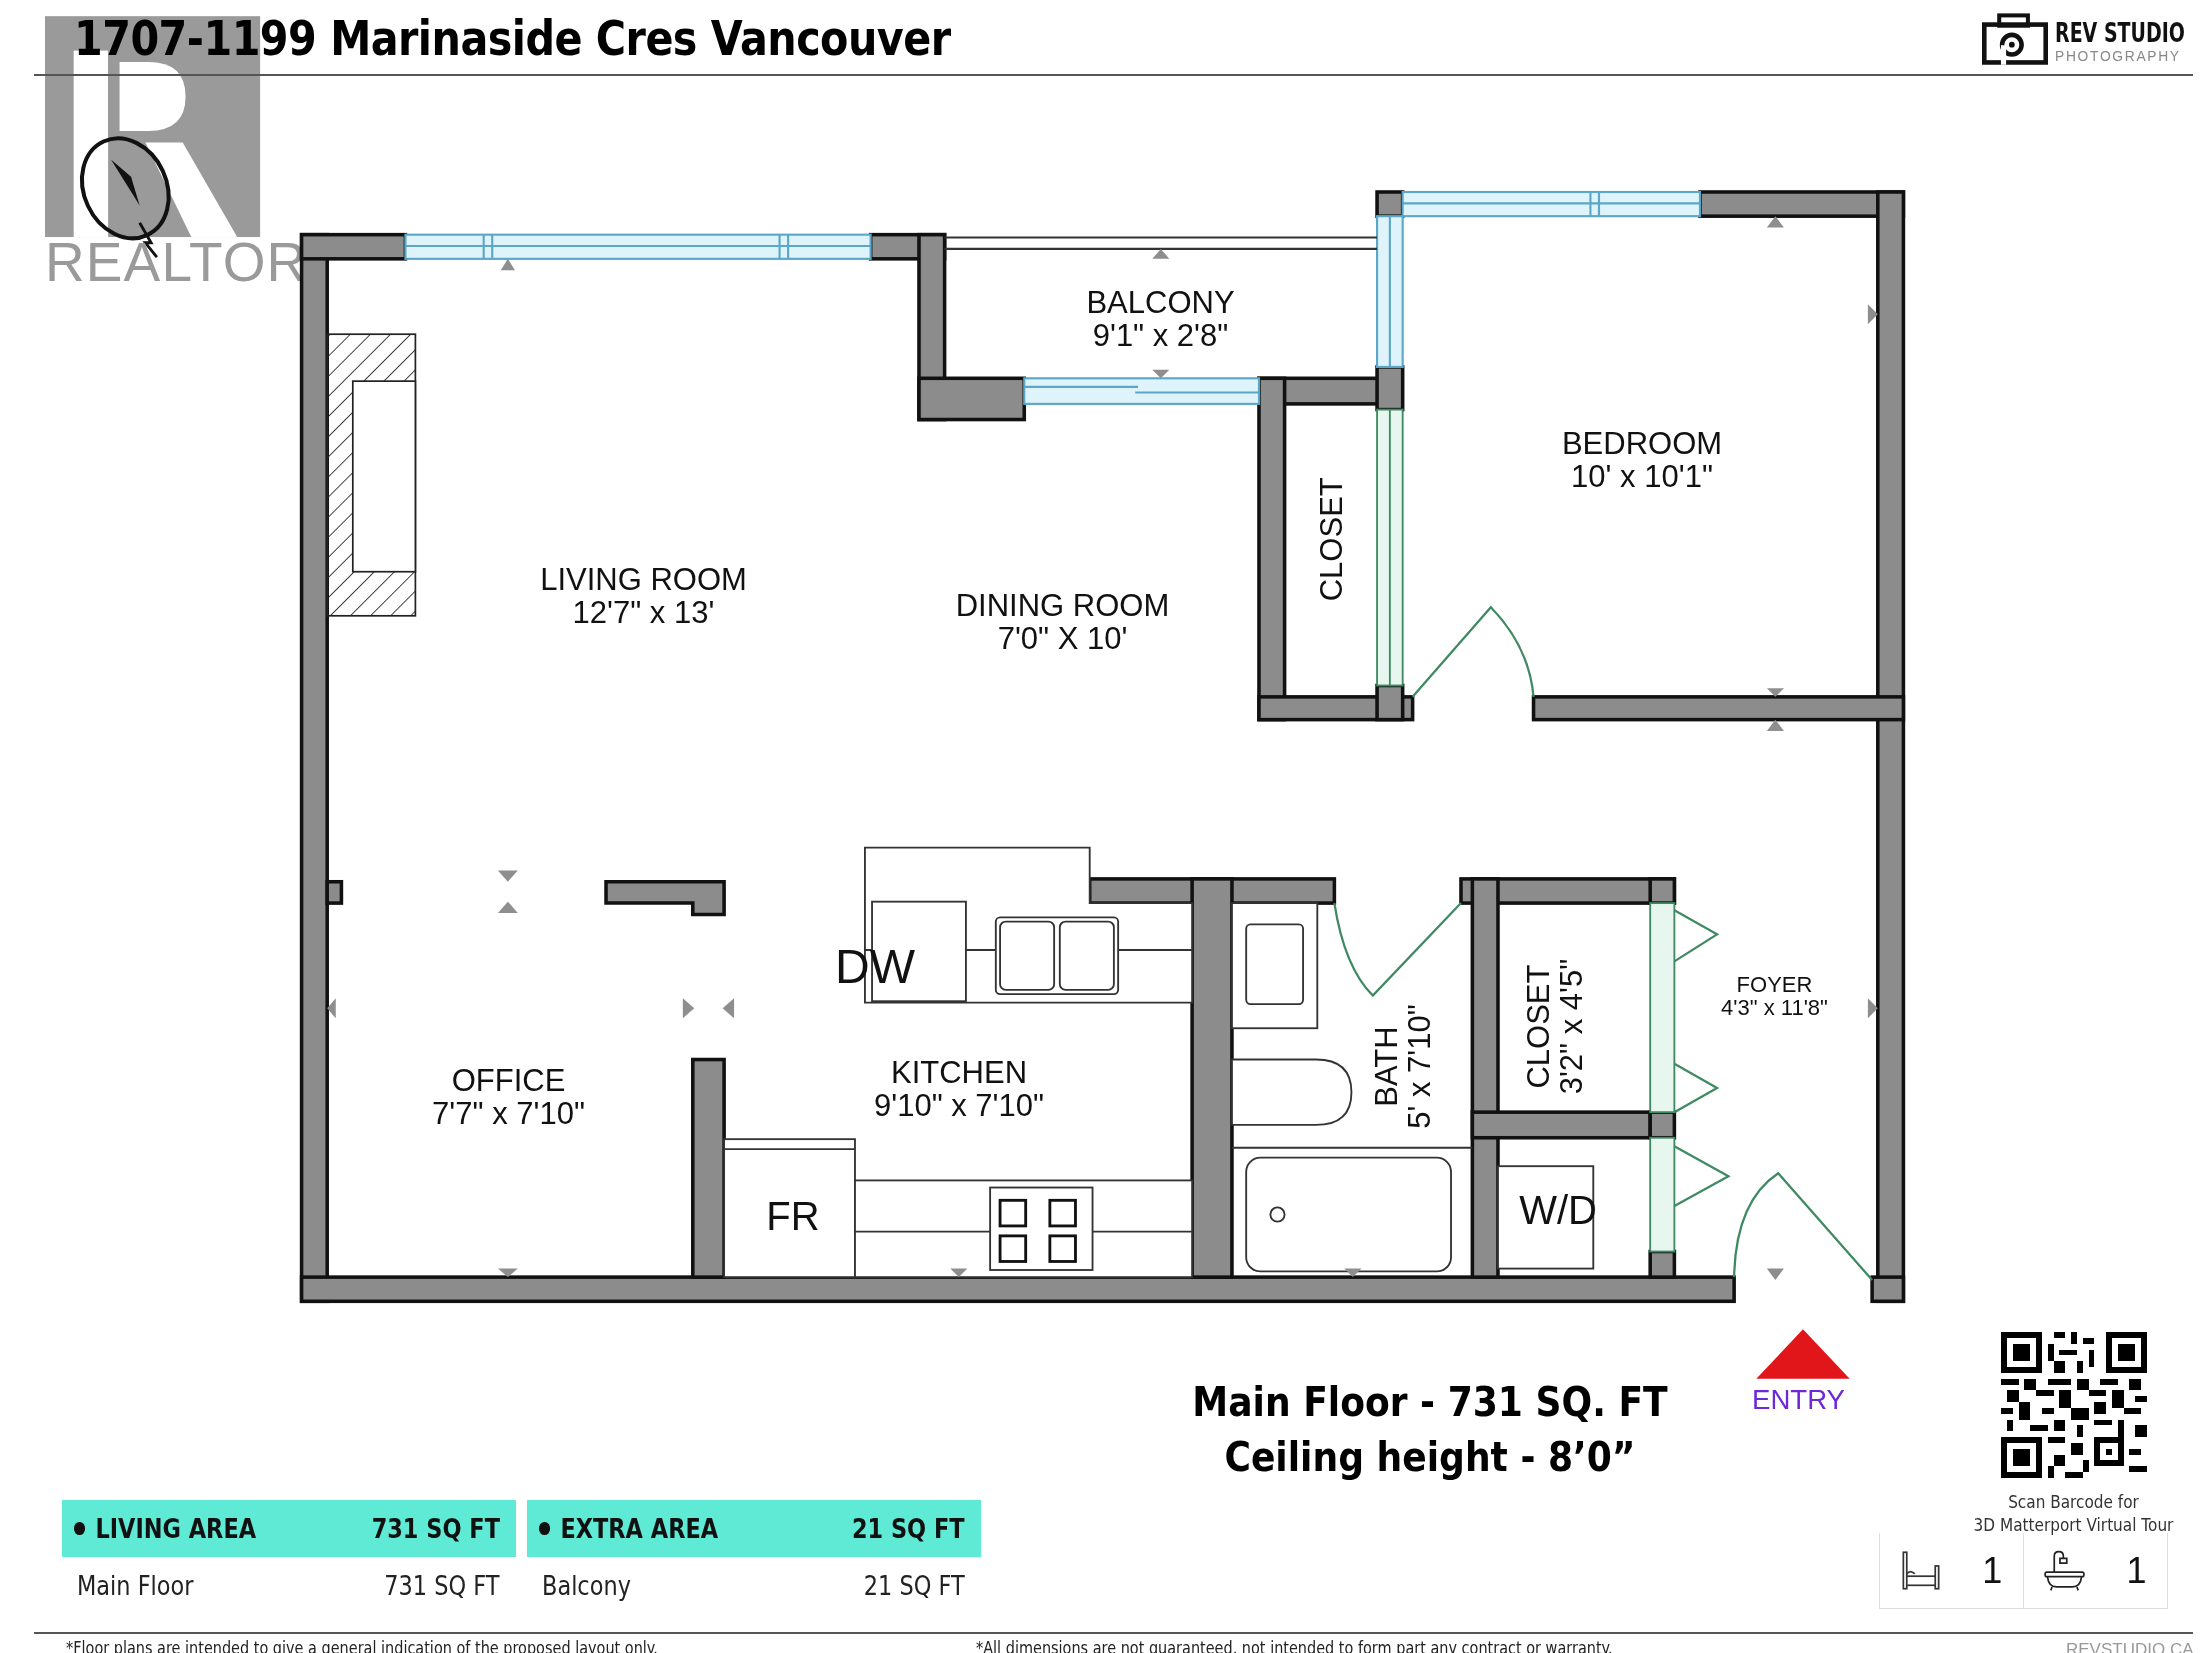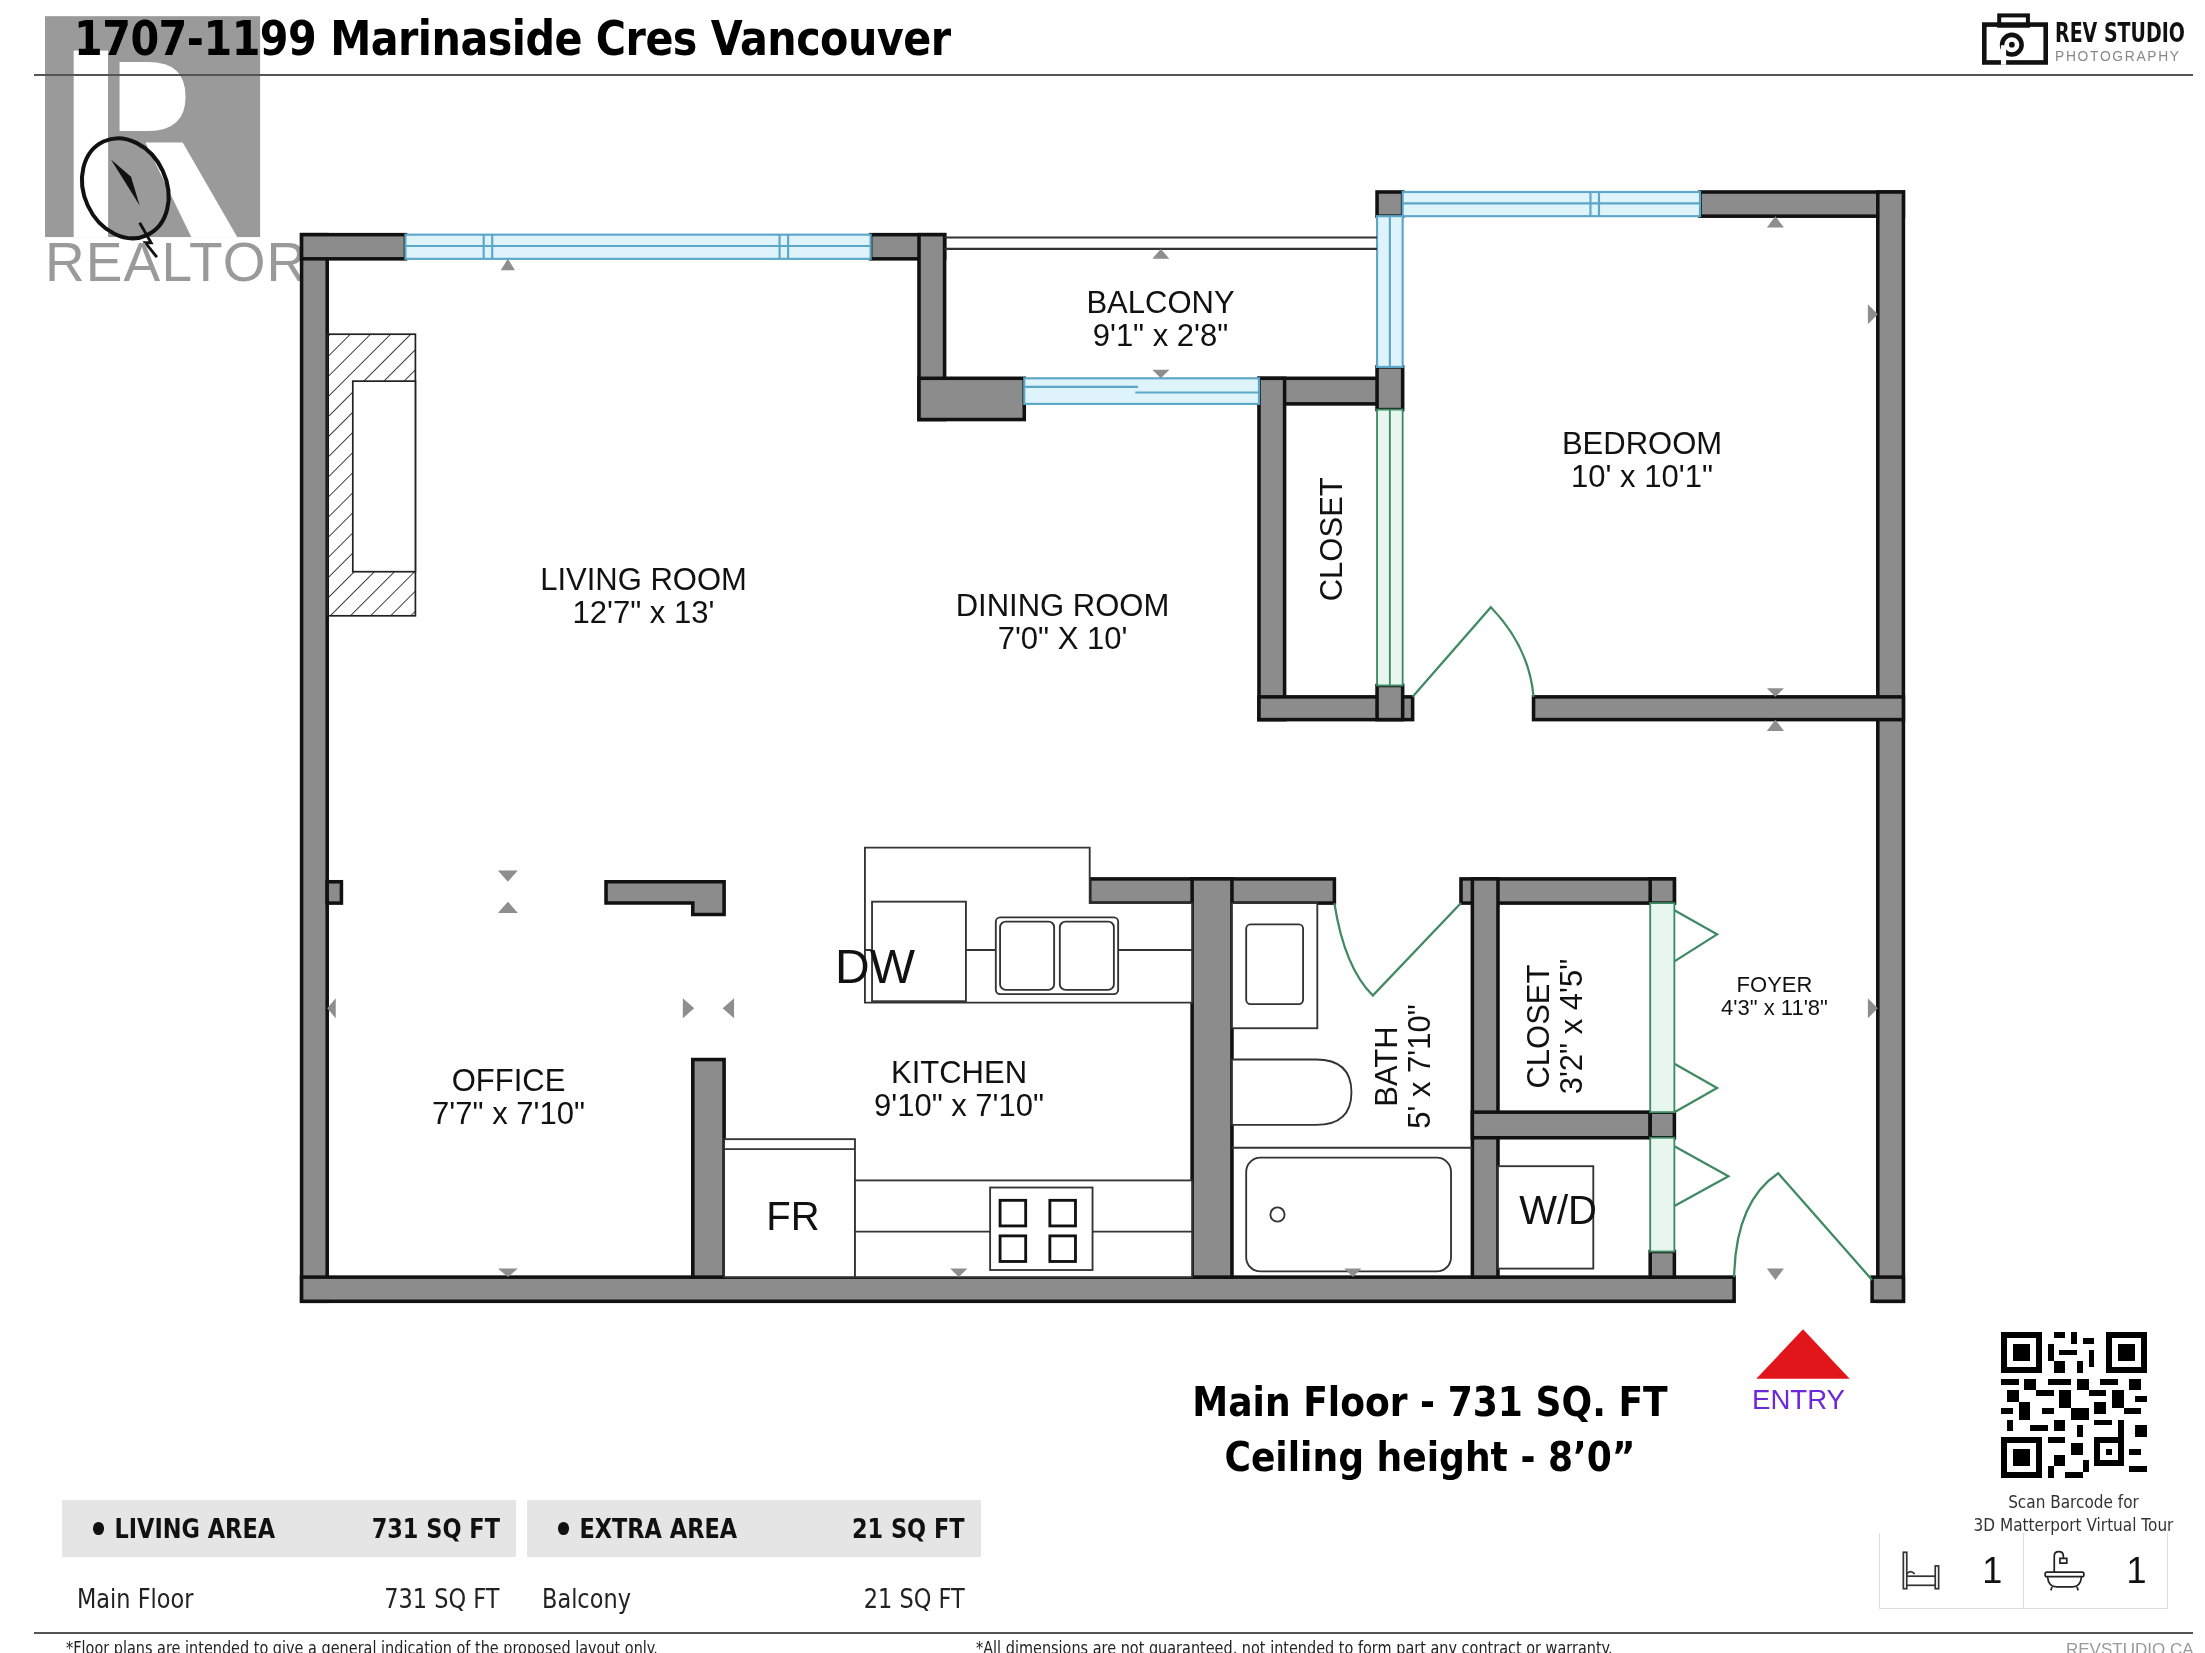--- a/index.html
+++ b/index.html
@@ -18,25 +18,25 @@
   .summary{left:1143px;top:1375px;text-align:center;font-family:"DejaVu Sans",sans-serif;font-weight:bold;color:#000;transform:scaleX(0.88);transform-origin:center top;width:574px;}
   .summary div{font-size:41px;line-height:55px;}
   .entry-label{left:1752px;top:1384px;font-size:27.6px;color:#6d28d9;}
   .qr{left:2001px;top:1332px;width:146px;height:146px;}
   .qr-cap{left:1947px;top:1491px;width:253px;text-align:center;font-size:17px;color:#333;line-height:23px;font-family:"DejaVu Sans",sans-serif;transform:scaleX(0.9);}
   .counts{left:1879px;top:1533px;width:287px;height:75px;border:1.1px solid #ddd;border-top:none;display:flex;}
   .count-cell{flex:1;display:flex;align-items:center;justify-content:space-around;border-right:1.1px solid #ddd;}
   .count-cell:last-child{border-right:none;}
   .count-num{font-size:36px;color:#111;}
   .area-table{position:absolute;top:1500px;width:459px;font-family:"DejaVu Sans",sans-serif;}
-  .area-head{height:57px;background:#e5e5e5;display:flex;align-items:center;justify-content:space-between;padding:0 16px 0 31px;box-sizing:border-box;font-weight:bold;font-size:26.4px;color:#111;}
+  .area-head{height:57px;background:#5eead4;display:flex;align-items:center;justify-content:space-between;padding:0 16px 0 12px;box-sizing:border-box;font-weight:bold;font-size:26.4px;color:#111;}
   .area-head .lbl{display:flex;align-items:center;transform:scaleX(0.85);transform-origin:left center;}
   .area-head .val{transform:scaleX(0.85);transform-origin:right center;}
   .dot{width:12.6px;height:12.6px;border-radius:50%;background:#111;display:inline-block;margin-right:12.6px;}
-  .area-row{height:57px;display:flex;align-items:flex-end;justify-content:space-between;padding:0 16px 0 15px;box-sizing:border-box;font-size:26.4px;color:#222;}
+  .area-row{height:57px;display:flex;align-items:center;justify-content:space-between;padding:0 16px 0 15px;box-sizing:border-box;font-size:26.4px;color:#222;}
   .area-row .lbl{transform:scaleX(0.85);transform-origin:left center;}
   .area-row .val{transform:scaleX(0.85);transform-origin:right center;}
   .hr-bottom{left:34px;top:1632px;width:2159px;height:2.3px;background:#555;}
   .foot{top:1638px;font-size:17px;color:#222;white-space:nowrap;font-family:"DejaVu Sans",sans-serif;transform:scaleX(0.85);transform-origin:left top;}
   .foot-brand{left:2066px;top:1640px;font-size:17px;color:#999;}
 </style>
 </head>
 <body>
 
 <svg class="abs realtor" viewBox="0 0 380 470">

